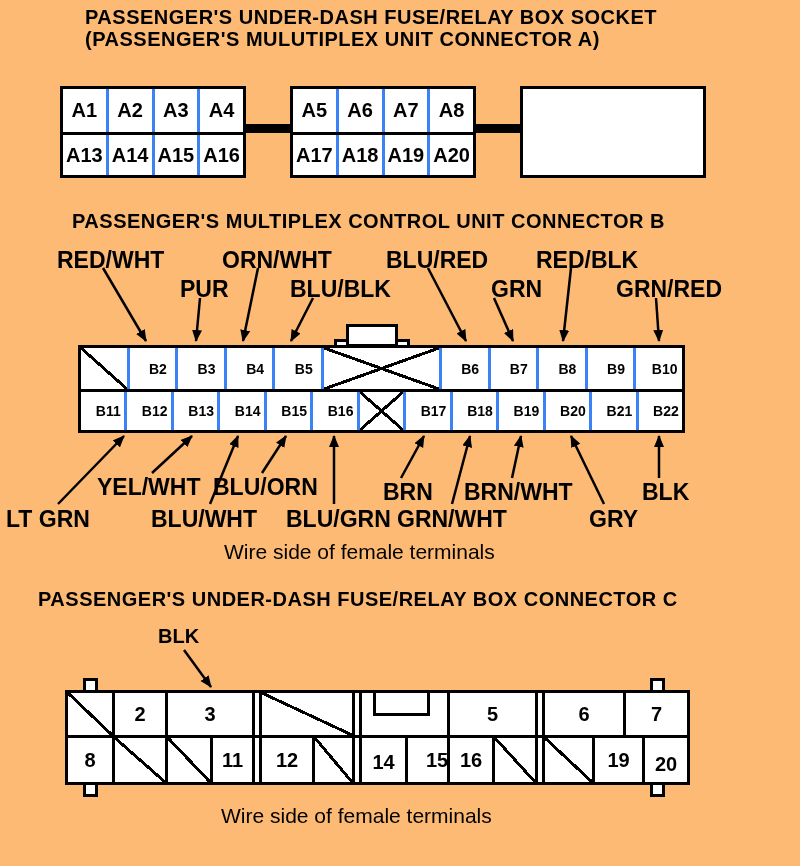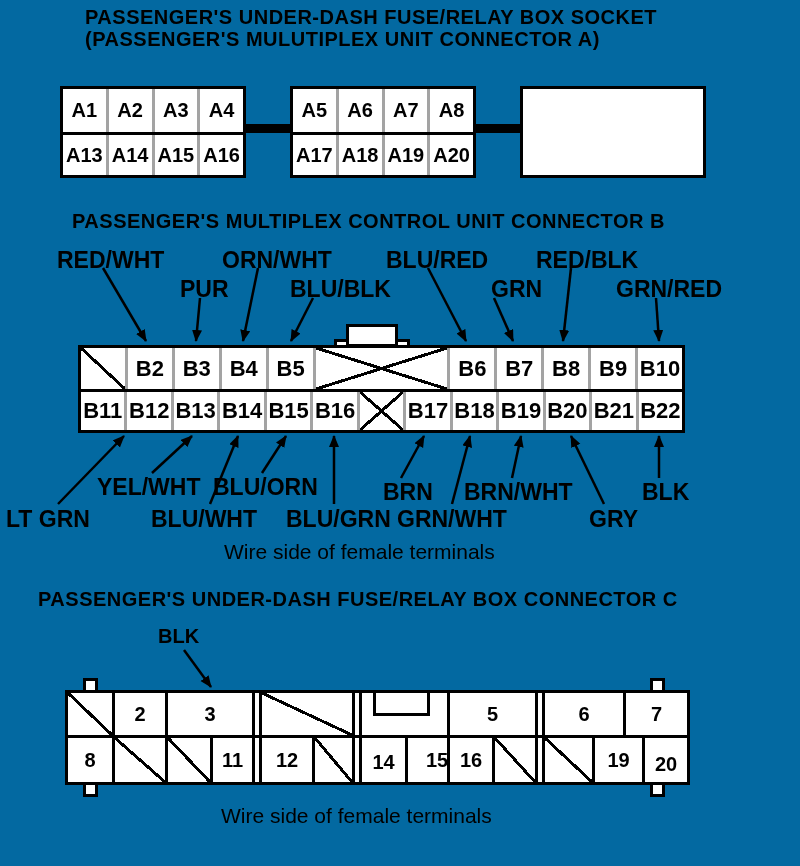--- a/index.html
+++ b/index.html
@@ -1,38 +1,38 @@
 <!DOCTYPE html>
 <html><head>
 <meta charset="utf-8">
 <style>
   * { box-sizing: border-box; margin: 0; padding: 0; }
   html,body { background:#fff; }
   body { font-family: "Liberation Sans", sans-serif; color:#000; }
-  #page { position:relative; width:800px; height:866px; background:#0369a1; overflow:hidden; }
+  #page { position:relative; width:800px; height:866px; background:#fdba74; overflow:hidden; }
 
   .title { position:absolute; font-weight:700; font-size:20px; letter-spacing:0.5px; white-space:nowrap; line-height:23px; }
   .wlabel { position:absolute; font-weight:700; font-size:23px; white-space:nowrap; }
   .caption { position:absolute; font-weight:400; font-size:21px; white-space:nowrap; }
 
   .box { position:absolute; border:3px solid #000; background:#fff; }
   .blk { position:absolute; background:#000; }
   .c-tab { position:absolute; width:15px; height:15px; border:3px solid #000; background:#fff; }
 
   .row { display:flex; }
   .row2 { border-top:3px solid #000;text-align:center; }
-  .cell { flex:1; display:flex; align-items:center; justify-content:center; font-weight:700; border-right:3px solid #a3a3a3; }
+  .cell { flex:1; display:flex; align-items:center; justify-content:center; font-weight:700; border-right:3px solid #3b82f6; }
   .cell:last-child { border-right:none; }
 
   .a-block { width:186px; height:92px; }
   .a-row { height:43px; }
   .a-cell { font-size:20px; }
 
   .b-row { height:41px; }
-  .b-cell { font-size:22px; }
+  .b-cell { font-size:14px;padding-left:11px; }
 
   .slash { background-image: linear-gradient(to right top,
       transparent calc(50% - 1.5px), #000 calc(50% - 1.5px),
       #000 calc(50% + 1.5px), transparent calc(50% + 1.5px)); }
   .xx { background-image:
       linear-gradient(to right top,
       transparent calc(50% - 1.5px), #000 calc(50% - 1.5px),
       #000 calc(50% + 1.5px), transparent calc(50% + 1.5px)),
       linear-gradient(to right bottom,
       transparent calc(50% - 1.5px), #000 calc(50% - 1.5px),

